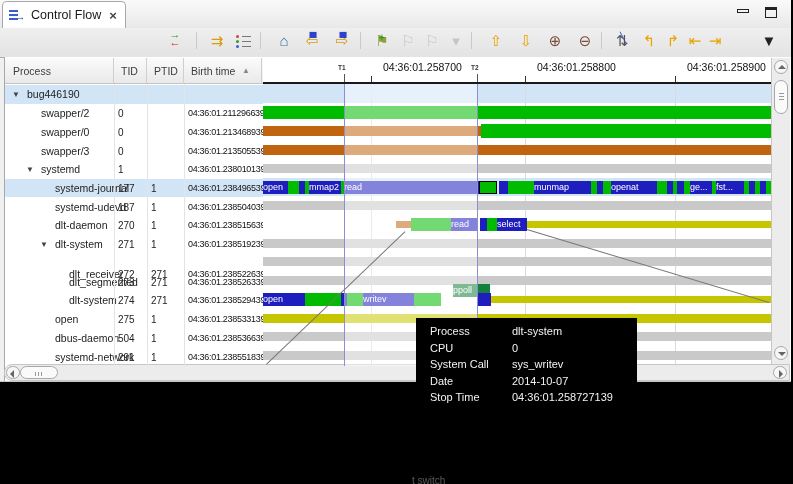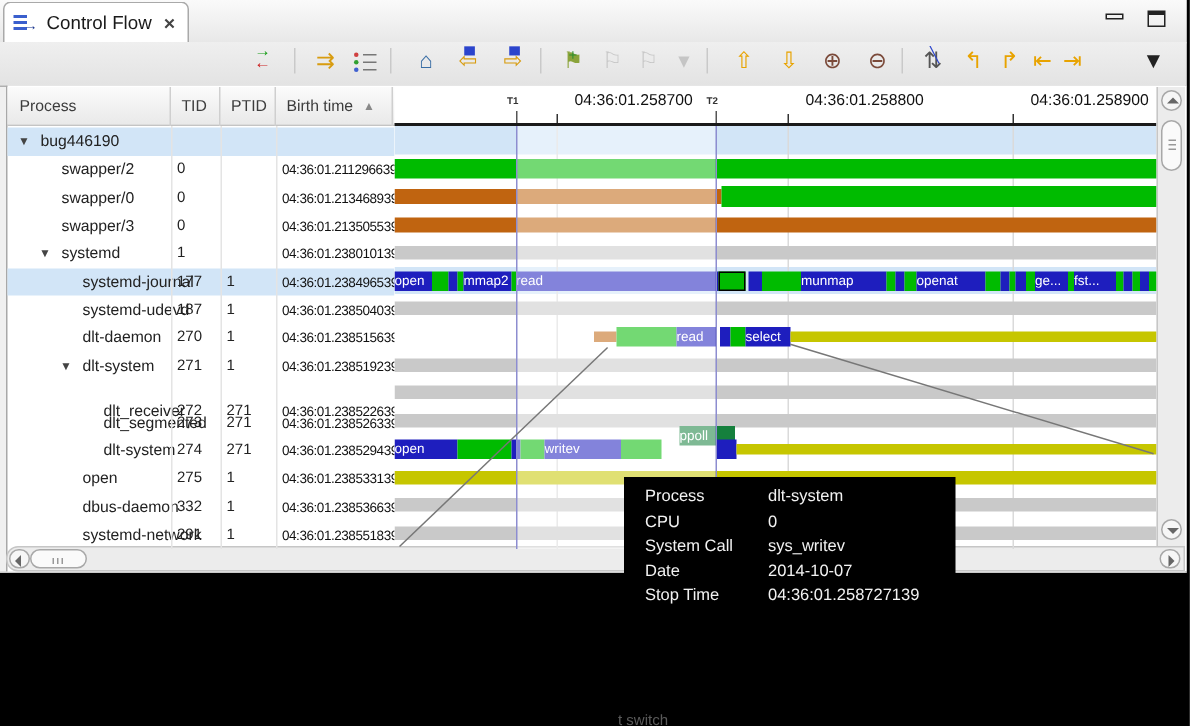--- a/index.html
+++ b/index.html
@@ -237,21 +237,21 @@
           <span class="btime" style="left: 183px;">04:36:01.238529439</span>
         </div>
         <div class="trow" style="top: 309.8px; height: 18.7333px;">
           <span class="plabel" style="left: 50px;">open</span>
           <span class="tnum" style="left: 113px;">275</span>
           <span class="tnum" style="left: 146px;">1</span>
           <span class="btime" style="left: 183px;">04:36:01.238533139</span>
         </div>
         <div class="trow" style="top: 328.533px; height: 18.7333px;">
           <span class="plabel" style="left: 50px;">dbus-daemon</span>
-          <span class="tnum" style="left: 113px;">332</span>
+          <span class="tnum" style="left: 113px;">504</span>
           <span class="tnum" style="left: 146px;">1</span>
           <span class="btime" style="left: 183px;">04:36:01.238536639</span>
         </div>
         <div class="trow" style="top: 347.267px; height: 18.7333px;">
           <span class="plabel" style="left: 50px; text-align: center;">systemd-network</span>
           <span class="tnum" style="left: 113px;">291</span>
           <span class="tnum" style="left: 146px;">1</span>
           <span class="btime" style="left: 183px;">04:36:01.238551839</span>
         </div>
       </div>

